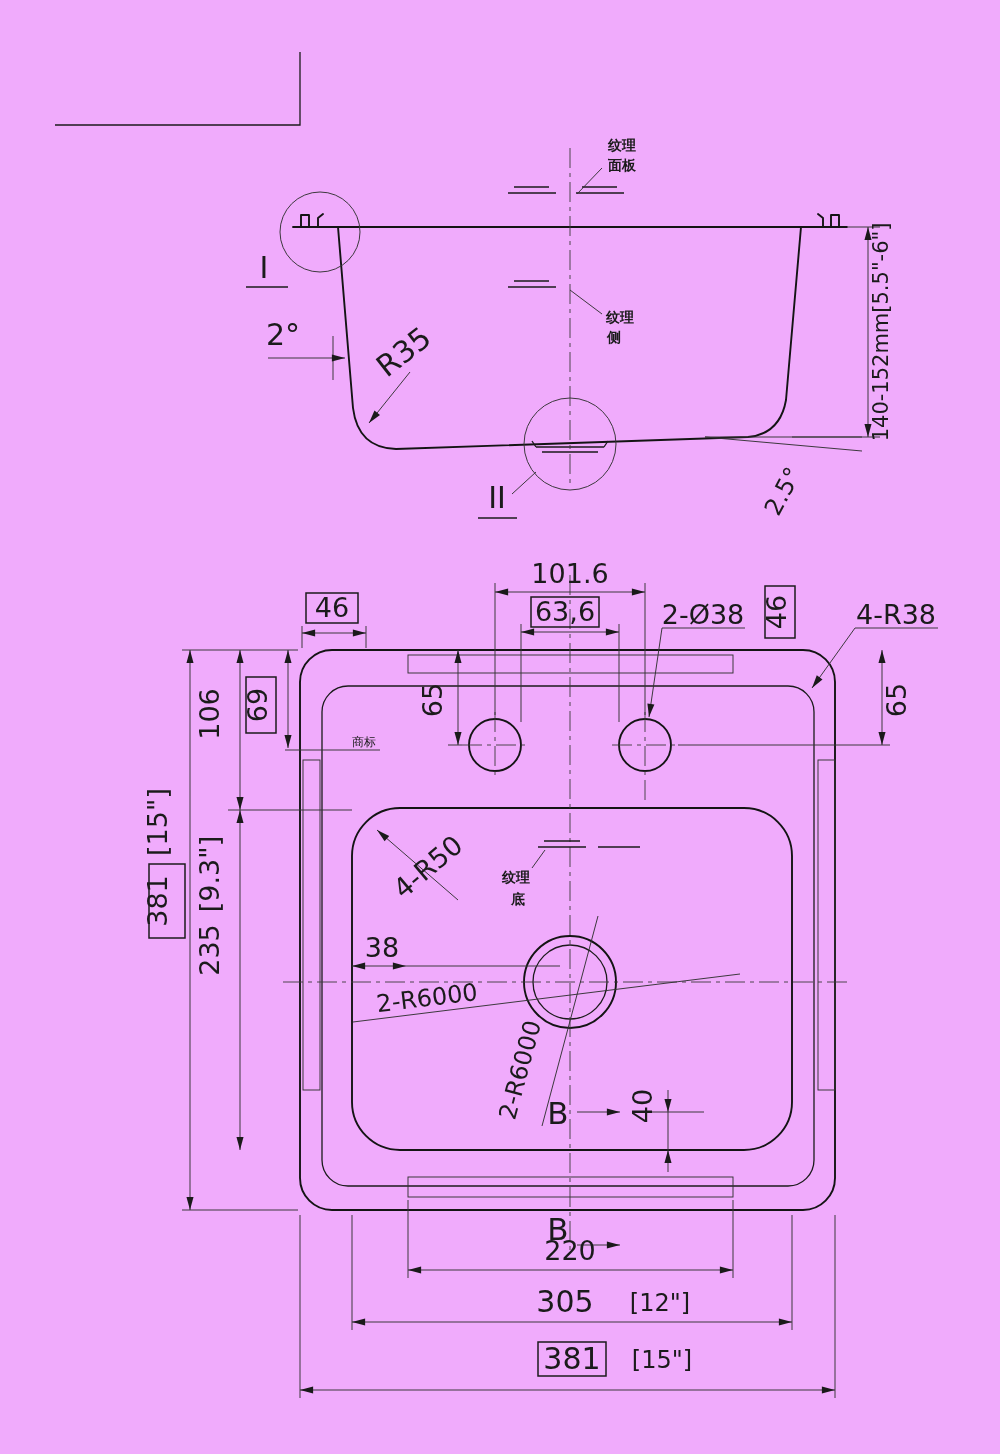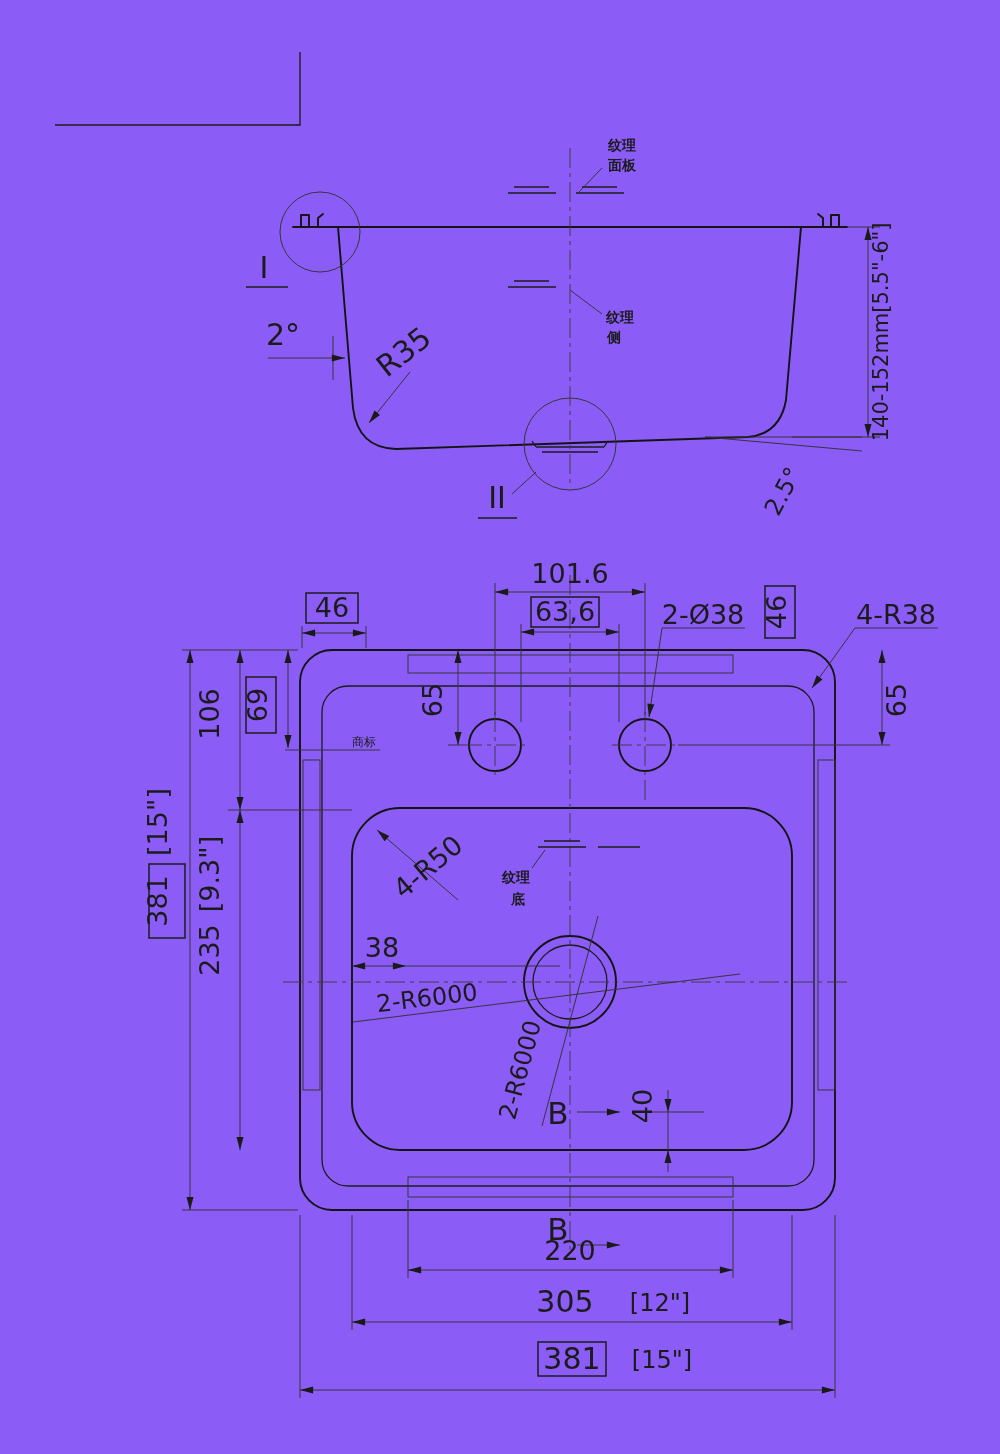--- a/index.html
+++ b/index.html
@@ -1,16 +1,16 @@
 <!DOCTYPE html>
 <html><head>
 <meta charset="utf-8">
 <style>
   html,body{margin:0;padding:0;background:#fff;}
-  .canvas{width:1000px;height:1454px;position:relative;background:#8b5cf6;overflow:hidden;
+  .canvas{width:1000px;height:1454px;position:relative;background:#f0abfc;overflow:hidden;
           font-family:"DejaVu Sans",sans-serif;}
   svg text{font-family:"DejaVu Sans",sans-serif;fill:#1b1b1b;}
   .obj{fill:none;stroke:#141414;stroke-width:1.9;stroke-linejoin:round;stroke-linecap:round;}
   .med{fill:none;stroke:#1b1b1b;stroke-width:1.3;}
   .thin{fill:none;stroke:#333;stroke-width:0.95;}
   .cl{fill:none;stroke:#3a3a3a;stroke-width:0.9;stroke-dasharray:20 5 4 5;}
   .box{fill:none;stroke:#1b1b1b;stroke-width:1.5;}
   .t27{font-size:27px;}
   .t30{font-size:30px;}
   .t24{font-size:24px;}

